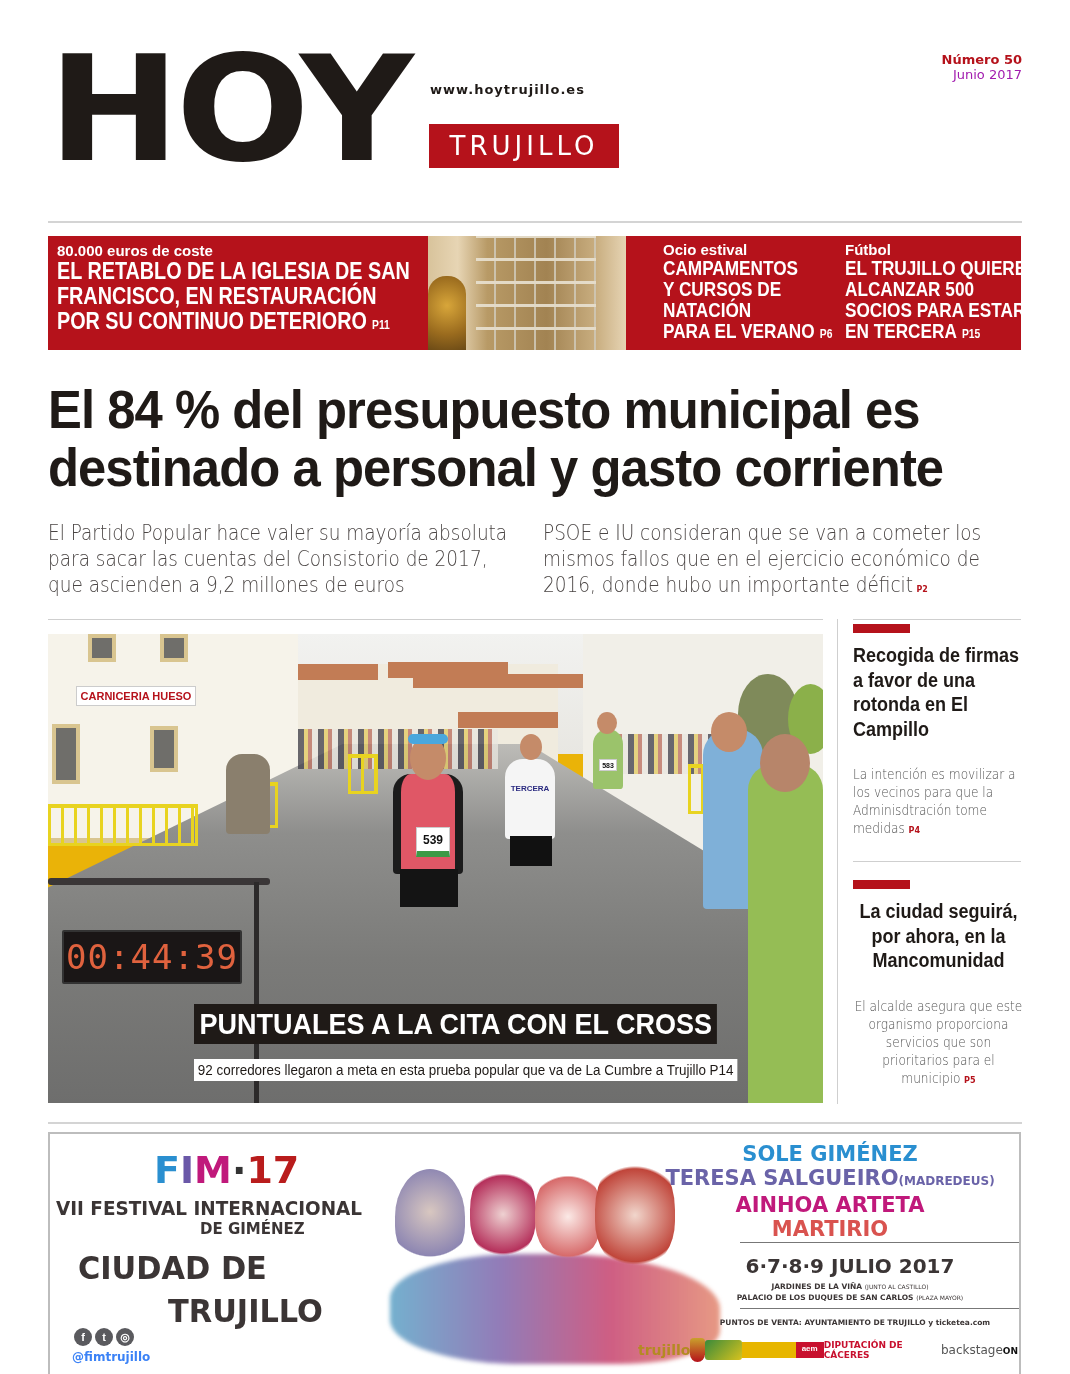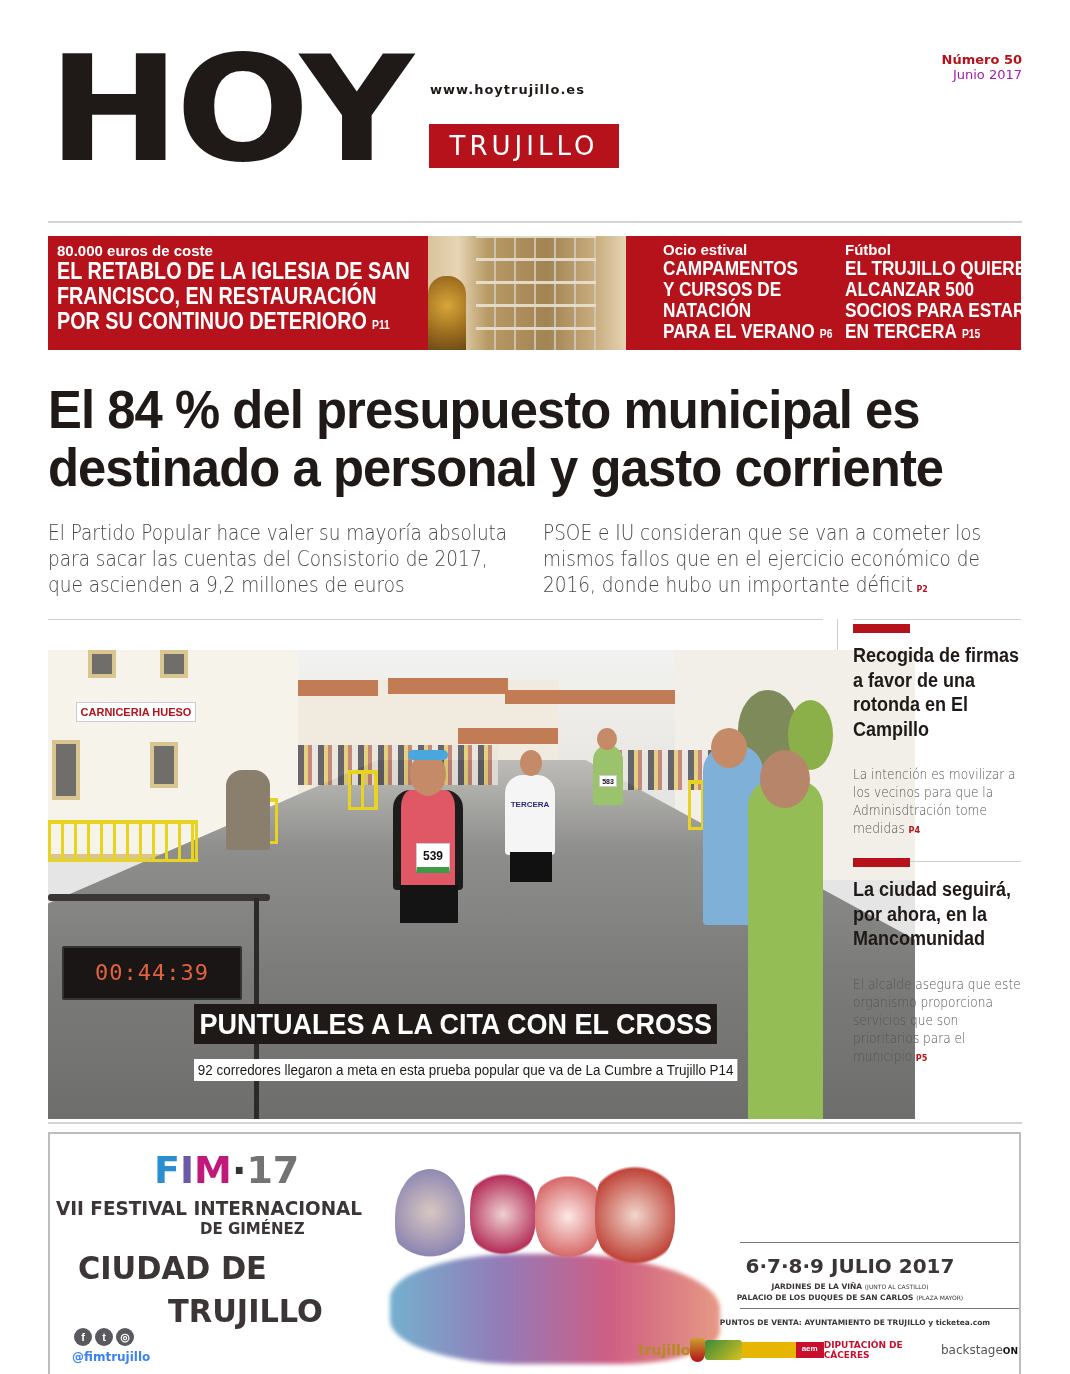--- a/index.html
+++ b/index.html
@@ -42,39 +42,39 @@
               font-size: 54px; line-height: 58px; letter-spacing: -1px; color: #1f1a17; transform: scaleX(0.94); transform-origin: left top; }
   .deck { position: absolute; top: 520px; font-family: "DejaVu Sans", sans-serif; font-weight: 200; font-size: 21px; line-height: 26px;
           color: #4a4544; transform: scaleX(0.88); transform-origin: left top; }
   .deck-left { left: 48px; width: 530px; }
   .deck-right { left: 543px; width: 545px; }
   .pg-red { color: #b5121b; font-weight: bold; font-size: 9px; margin-left: 4px; }
   .rule-mid { position: absolute; left: 48px; top: 619px; width: 775px; height: 1px; background: #cfcfcf; }
   .vrule { position: absolute; left: 837px; top: 619px; width: 1px; height: 485px; background: #cfcfcf; }
 
   
-  .photo { position: absolute; left: 48px; top: 634px; width: 867px; height: 469px; overflow: hidden; background: #e5e5e5; margin-top: 16px; }
+  .photo { position: absolute; left: 48px; top: 634px; width: 775px; height: 469px; overflow: hidden; background: #eab308; }
   .sky { position: absolute; left: 0; top: 0; width: 100%; height: 120px; background: linear-gradient(180deg, #f2f2f0, #e8e7e2); }
   .bld-left { position: absolute; left: 0; top: 0; width: 250px; height: 210px; background: #f6f3ea; border-bottom: 6px solid #d9c590; }
   .bld-left .win { position: absolute; width: 28px; height: 40px; background: #6f6e6a; border: 4px solid #d9c590; }
   .shop-sign { position: absolute; left: 28px; top: 52px; width: 120px; height: 20px; background: #fff; border: 1px solid #ccc;
                color: #b5121b; font-size: 11px; font-weight: bold; line-height: 18px; text-align: center; }
   .bld-mid { position: absolute; left: 250px; top: 30px; width: 260px; height: 130px; background: #f0ebde; }
   .roof { position: absolute; height: 16px; background: #c27c55; }
   .bld-right { position: absolute; right: 0; top: 0; width: 240px; height: 230px; background: #f1efe8; }
   .tree { position: absolute; border-radius: 50%; }
   .road { position: absolute; left: 0; top: 110px; width: 100%; height: 359px;
           background: linear-gradient(180deg, #bdbcb8 0%, #8e8e8c 25%, #7b7b79 60%, #6e6e6d 100%); clip-path: polygon(0 40%, 38% 0, 62% 0, 100% 50%, 100% 100%, 0 100%); }
   .crowd { position: absolute; top: 95px; height: 40px; background: repeating-linear-gradient(90deg, #3b3a46 0 6px, #e2c95e 6px 10px, #b86a5a 10px 14px, #e9e6df 14px 20px); opacity: 0.75; }
   .barrier { position: absolute; border: 3px solid #e8d320; border-top-width: 4px; background: repeating-linear-gradient(90deg, transparent 0 10px, #e8d320 10px 13px); }
   .runner { position: absolute; border-radius: 18px 18px 4px 4px; }
   .head { position: absolute; border-radius: 50%; background: #c58b69; }
   .bib { position: absolute; background: #fff; border: 1px solid #ccc; color: #111; font-weight: bold; text-align: center; }
   .timer { position: absolute; left: 14px; top: 296px; width: 180px; height: 54px; background: #1a1616; border: 2px solid #333; border-radius: 2px;
-           color: #e0623e; font-family: "DejaVu Sans Mono", monospace; font-size: 22px; line-height: 50px; text-align: center; letter-spacing: 1px; }
+           color: #e0623e; font-family: "DejaVu Sans Mono", monospace; font-size: 34px; line-height: 50px; text-align: center; letter-spacing: 1px; }
   .timer-bar { position: absolute; left: 0; top: 244px; width: 222px; height: 7px; background: #3a3637; border-radius: 3px; }
   .timer-pole { position: absolute; left: 206px; top: 248px; width: 5px; height: 221px; background: #2c2a2a; }
   .spectator { position: absolute; }
   .caption-title { position: absolute; left: 194px; top: 1004px; height: 40px; background: #1f1a17; color: #fff; padding: 0 6px;
                    font-family: "Liberation Sans", sans-serif; font-weight: bold; font-size: 30px; line-height: 40px; transform: scaleX(0.9); transform-origin: left top; white-space: nowrap; }
   .caption-sub { position: absolute; left: 194px; top: 1059px; height: 22px; background: #fff; color: #1f1a17; padding: 0 4px;
                  font-family: "Liberation Sans", sans-serif; font-size: 14px; line-height: 22px; white-space: nowrap; transform: scaleX(0.96); transform-origin: left top; }
 
   
   .brief { position: absolute; left: 853px; width: 170px; }
@@ -82,21 +82,21 @@
   .brief .b-title { font-family: "Liberation Sans", sans-serif; font-weight: bold; font-size: 20px; line-height: 24.5px; color: #1f1a17;
                     transform: scaleX(0.9); transform-origin: left top; width: 190px; }
   .brief .b-body { margin-top: 24px; font-family: "DejaVu Sans", sans-serif; font-weight: 200; font-size: 13.5px; line-height: 18px; color: #555;
                    transform: scaleX(0.9); transform-origin: left top; width: 190px; }
   .brief-rule { position: absolute; left: 853px; width: 168px; height: 1px; background: #cfcfcf; }
   .rule-bottom { position: absolute; left: 48px; right: 48px; top: 1122px; height: 2px; background: #d4d4d4; }
 
   
   .ad { position: absolute; left: 48px; top: 1132px; width: 973px; height: 242px; border: 2px solid #bdbdbd; border-bottom: none; background: #fff; overflow: hidden; }
   .fim { position: absolute; left: 104px; top: 16px; font-family: "DejaVu Sans", sans-serif; font-weight: bold; font-size: 38px; line-height: 40px; }
-  .fim .f { color: #2a8fd0; } .fim .i { color: #6a58a8; } .fim .m { color: #c0197b; } .fim .d { color: #333; } .fim .n { color: #737373; }
+  .fim .f { color: #2a8fd0; } .fim .i { color: #6a58a8; } .fim .m { color: #c0197b; } .fim .d { color: #333; } .fim .n { color: #b91c1c; }
   .fest { position: absolute; left: 6px; top: 62px; font-family: "DejaVu Sans", sans-serif; font-weight: bold; font-size: 20px; color: #3b3535; white-space: nowrap; transform: scaleX(0.92); transform-origin: left top; }
   .fest-sub { position: absolute; left: 150px; top: 86px; font-family: "DejaVu Sans", sans-serif; font-weight: bold; font-size: 15px; color: #3b3535; }
   .city1 { position: absolute; left: 28px; top: 115px; font-family: "DejaVu Sans", sans-serif; font-weight: bold; font-size: 32px; color: #3b3535; transform: scaleX(0.95); transform-origin: left top; }
   .city2 { position: absolute; left: 118px; top: 158px; font-family: "DejaVu Sans", sans-serif; font-weight: bold; font-size: 32px; color: #3b3535; transform: scaleX(0.95); transform-origin: left top; }
   .social { position: absolute; left: 24px; top: 194px; display: flex; gap: 3px; }
   .social span { width: 18px; height: 18px; border-radius: 50%; background: #5a5a5e; color: #fff; font-size: 11px; line-height: 18px; text-align: center; font-weight: bold; }
   .handle { position: absolute; left: 22px; top: 216px; font-family: "DejaVu Sans", sans-serif; font-weight: bold; font-size: 12px; color: #3b82f6; }
   .artist { position: absolute; border-radius: 50% 50% 40% 40%; }
   .wash { position: absolute; left: 340px; top: 120px; width: 330px; height: 110px; border-radius: 40% 50% 30% 40%;
           background: linear-gradient(90deg, rgba(70,150,190,0.75), rgba(110,80,160,0.75), rgba(190,40,90,0.75), rgba(220,110,80,0.7)); filter: blur(2px); }
@@ -229,21 +229,21 @@
 <div class="caption-title">PUNTUALES A LA CITA CON EL CROSS</div>
 <div class="caption-sub">92 corredores llegaron a meta en esta prueba popular que va de La Cumbre a Trujillo  P14</div>
 
 <div class="brief-rule" style="top:619px;"></div>
 <div class="brief" style="top:624px;">
   <div class="tag"></div>
   <div class="b-title">Recogida de firmas a favor de una rotonda en El Campillo</div>
   <div class="b-body"><span>La intención es movilizar a los vecinos para que la Adminisdtración tome medidas</span><span class="pg-red">P4</span></div>
 </div>
 <div class="brief-rule" style="top:861px;"></div>
-<div class="brief" style="top:858px;">
+<div class="brief" style="top:880px;text-align:center;">
   <div class="tag"></div>
   <div class="b-title">La ciudad seguirá, por ahora, en la Mancomunidad</div>
   <div class="b-body"><span>El alcalde asegura que este organismo proporciona  servicios que son prioritarios para el municipio</span><span class="pg-red">P5</span></div>
 </div>
 
 <div class="rule-bottom"></div>
 
 <div class="ad">
   <div class="fim"><span class="f">F</span><span class="i">I</span><span class="m">M</span><span class="d">·</span><span class="n">17</span></div>
   <div class="fest">VII FESTIVAL INTERNACIONAL</div>
@@ -256,20 +256,26 @@
     <span>◎</span>
   </div>
   <div class="handle">@fimtrujillo</div>
 
   <div class="wash"></div>
   <div class="artist" style="left:345px;top:35px;width:70px;height:95px;background:radial-gradient(circle at 50% 45%, #d8c7c0 0, #8d86b2 70%, transparent 72%);"></div>
   <div class="artist" style="left:420px;top:28px;width:66px;height:95px;background:radial-gradient(circle at 50% 55%, #eed1d1 0, #b5305b 62%, transparent 66%);"></div>
   <div class="artist" style="left:485px;top:32px;width:66px;height:92px;background:radial-gradient(circle at 50% 55%, #fbe9e6 0, #d76b6b 65%, transparent 68%);"></div>
   <div class="artist" style="left:545px;top:18px;width:80px;height:115px;background:radial-gradient(circle at 50% 55%, #f1d6cc 0, #c0453a 62%, transparent 66%);"></div>
 
+  <div class="lineup">
+    <div class="a1">SOLE GIMÉNEZ</div>
+    <div class="a2"><span>TERESA SALGUEIRO</span><small>(MADREDEUS)</small></div>
+    <div class="a3">AINHOA ARTETA</div>
+    <div class="a4">MARTIRIO</div>
+  </div>
   <div class="hr-ad" style="top:108px;"></div>
   <div class="dates">6·7·8·9 JULIO 2017</div>
   <div class="venue" style="top:148px;"><span>JARDINES DE LA VIÑA</span> <small>(JUNTO AL CASTILLO)</small></div>
   <div class="venue" style="top:159px;"><span>PALACIO DE LOS DUQUES DE SAN CARLOS</span> <small>(PLAZA MAYOR)</small></div>
   <div class="hr-ad" style="top:174px;"></div>
   <div class="sales">PUNTOS DE VENTA: AYUNTAMIENTO DE TRUJILLO y ticketea.com</div>
   <div class="sponsors">
     <span class="sp sp-trujillo">trujillo</span>
     <span class="sp-crest"></span>
     <span class="sp-green"></span>

